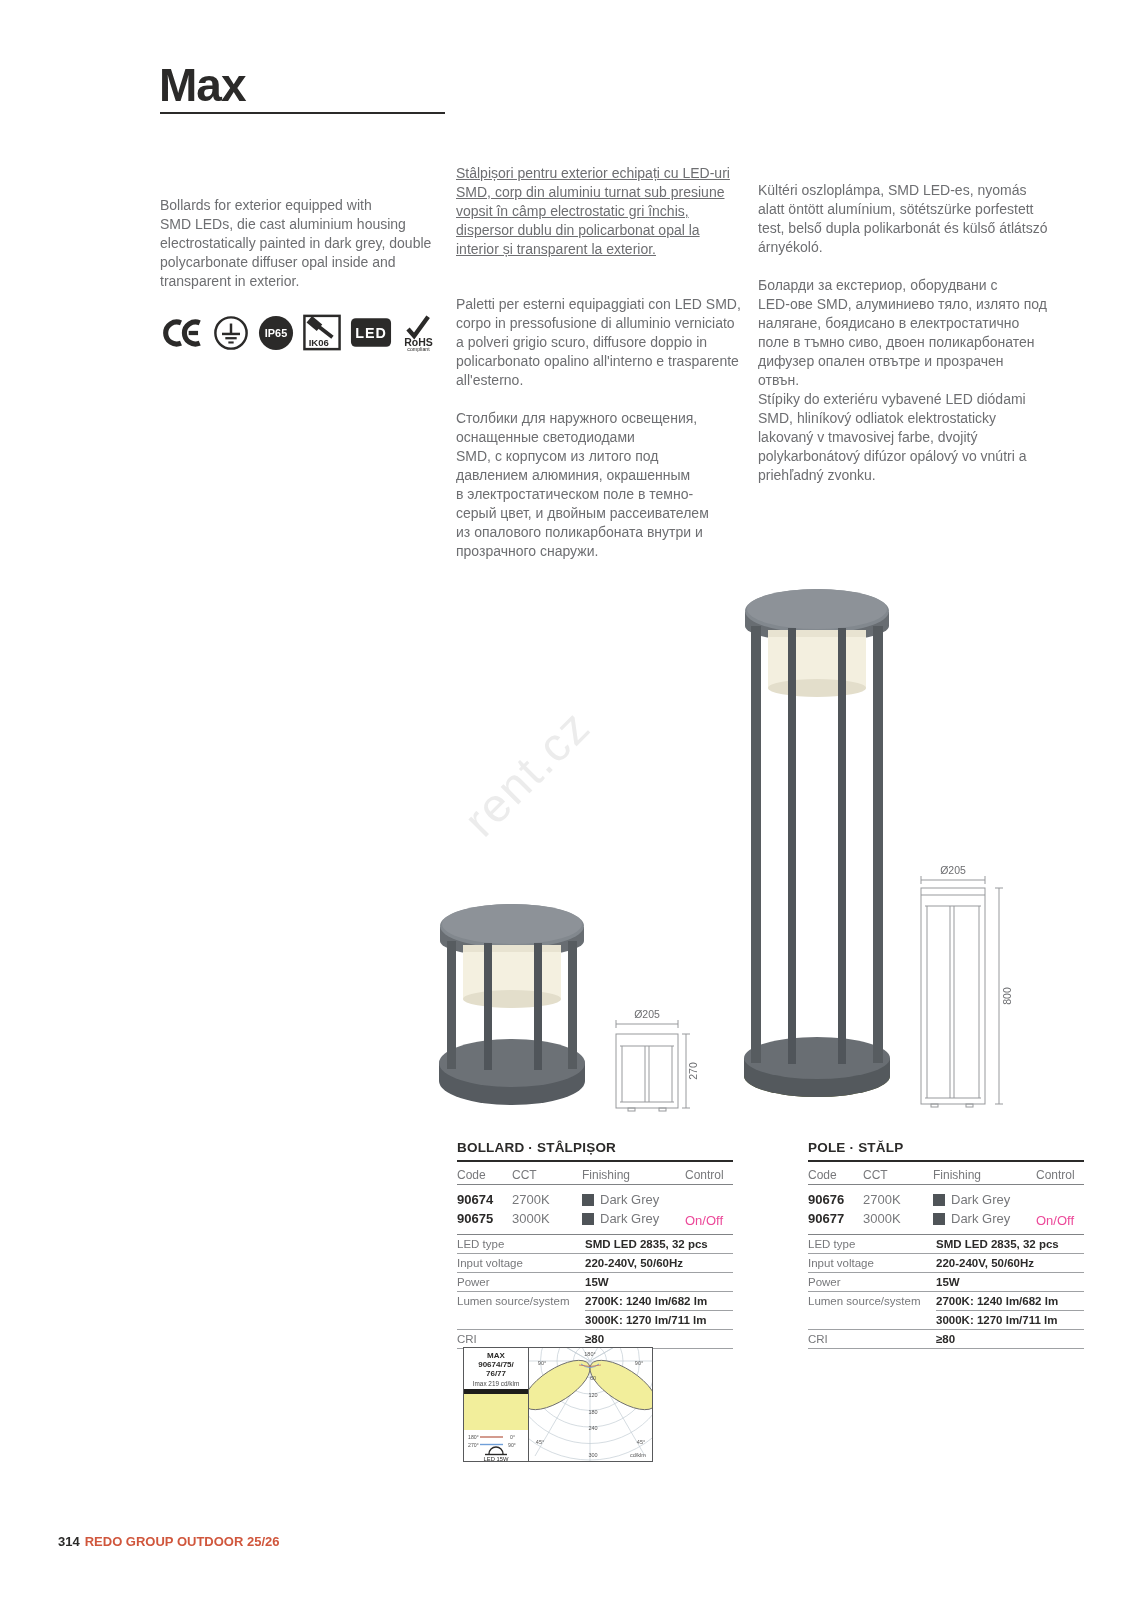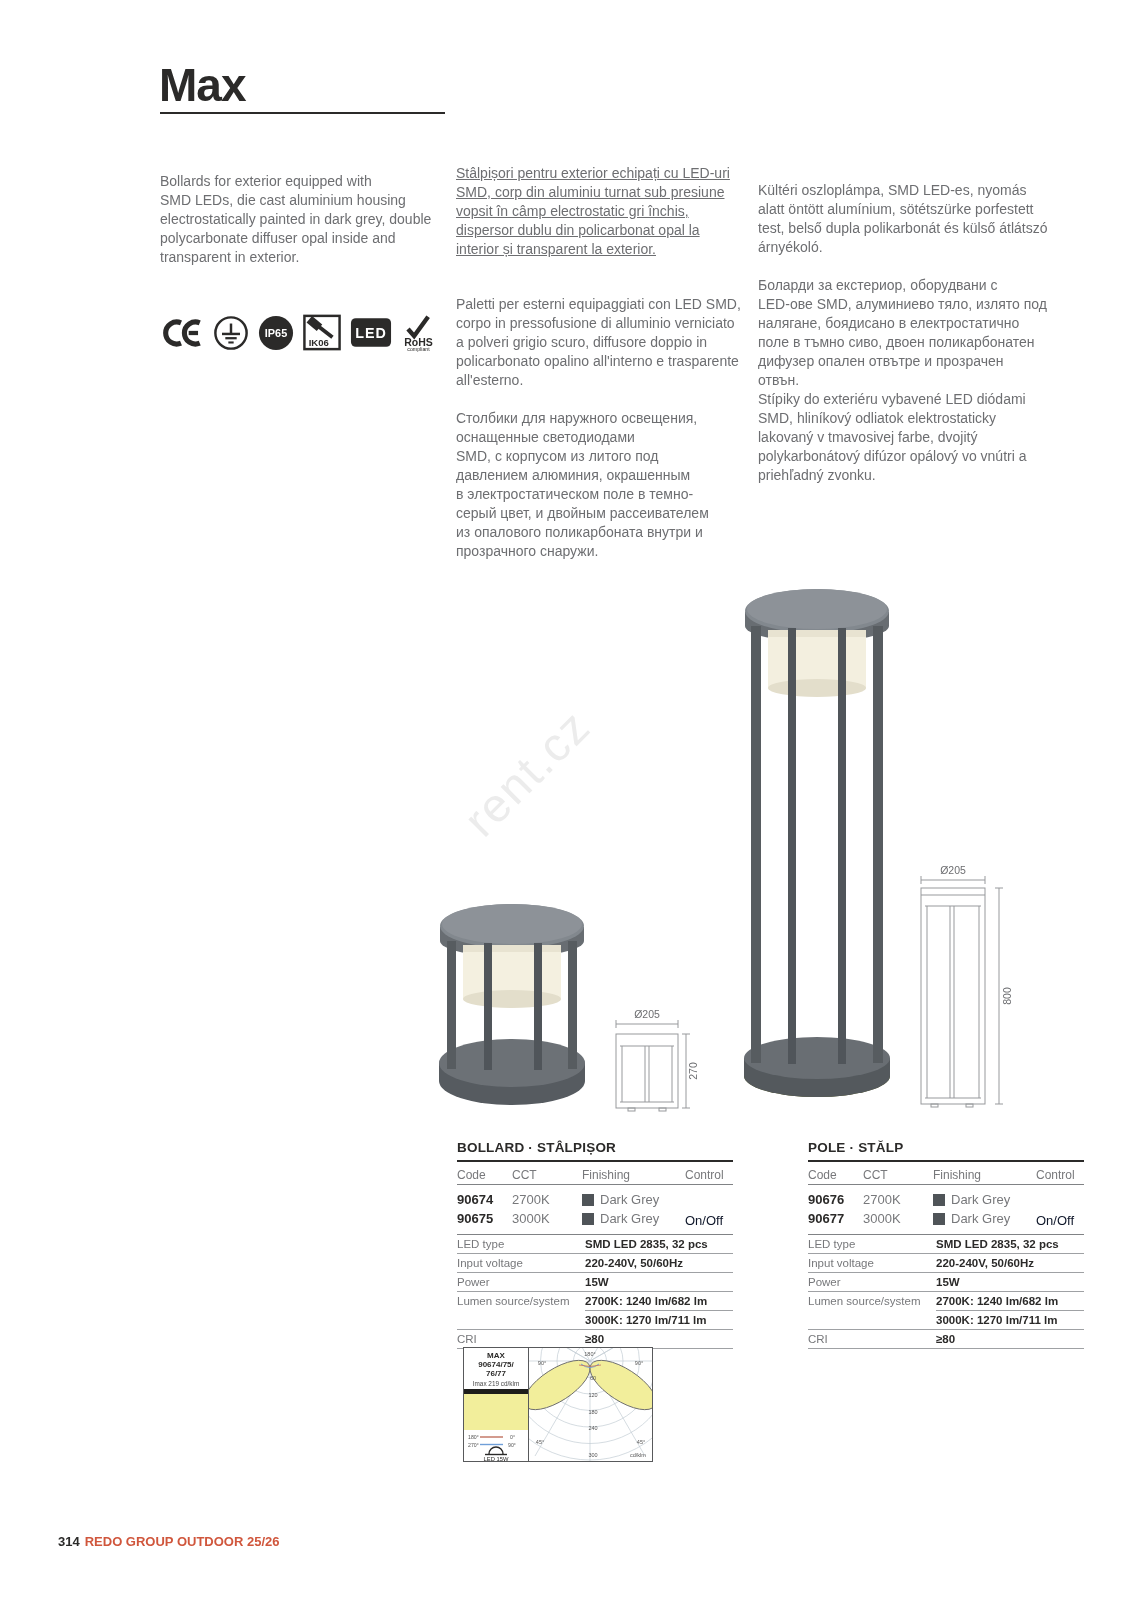--- a/index.html
+++ b/index.html
@@ -22,38 +22,38 @@
   .tbl-title{font-size:13.5px;font-weight:bold;color:#2b2a29;letter-spacing:.2px;
              padding-bottom:5px;border-bottom:2px solid #2b2a29;}
   .tbl-head{display:flex;color:#77787b;font-size:12px;padding:6px 0 2px;
             border-bottom:1px solid #808285;}
   .c-code{width:55px;} .c-cct{width:70px;} .c-fin{flex:1;} .c-ctrl{width:48px;}
   .tbl-main{display:flex;align-items:flex-end;padding:5px 0 6px;border-bottom:1px solid #808285;}
   .codes div{font-weight:bold;color:#2b2a29;font-size:13px;line-height:19px;}
   .ccts div{color:#77787b;font-size:13px;line-height:19px;}
   .fins .finrow{display:flex;align-items:center;gap:6px;color:#77787b;font-size:13px;line-height:19px;}
   .swatch{width:12px;height:12px;background:#4f5458;display:inline-block;}
-  .ctrl{color:#0f172a;font-size:13px;}
+  .ctrl{color:#ec4899;font-size:13px;}
   .spec-row{display:flex;border-bottom:1px solid #9fa1a4;padding:2px 0;font-size:11.5px;line-height:14px;}
   .spec-label{width:128px;color:#77787b;}
   .spec-value{flex:1;color:#2b2a29;font-weight:bold;}
   .spec-value .v1{border-bottom:1px solid #9fa1a4;padding-bottom:2px;margin-bottom:2px;}
   .footer{position:absolute;left:58px;top:1534px;font-size:13px;font-weight:bold;}
   .footer .pgnum{color:#2b2a29;margin-right:5px;}
   .footer .brand{color:#d0563c;margin-top:36px;}
 </style>
 </head>
 <body>
 
 <div class="page">
 
   <div class="title">Max</div>
   <div class="title-rule"></div>
 
-  <div class="para" style="left:160px;top:172px;width:290px;">Bollards for exterior equipped with
+  <div class="para" style="left:160px;top:196px;width:290px;">Bollards for exterior equipped with
 SMD LEDs, die cast aluminium housing
 electrostatically painted in dark grey, double
 polycarbonate diffuser opal inside and
 transparent in exterior.</div>
 
   <div class="icons-row">
     <span>
       <svg width="46" height="34" viewBox="0 0 54 36">
         <path d="M27 6 A13 13 0 1 0 27 30" fill="none" stroke="#2b2a29" stroke-width="6"></path>
         <path d="M49 6 A13 13 0 1 0 49 30" fill="none" stroke="#2b2a29" stroke-width="6"></path>

